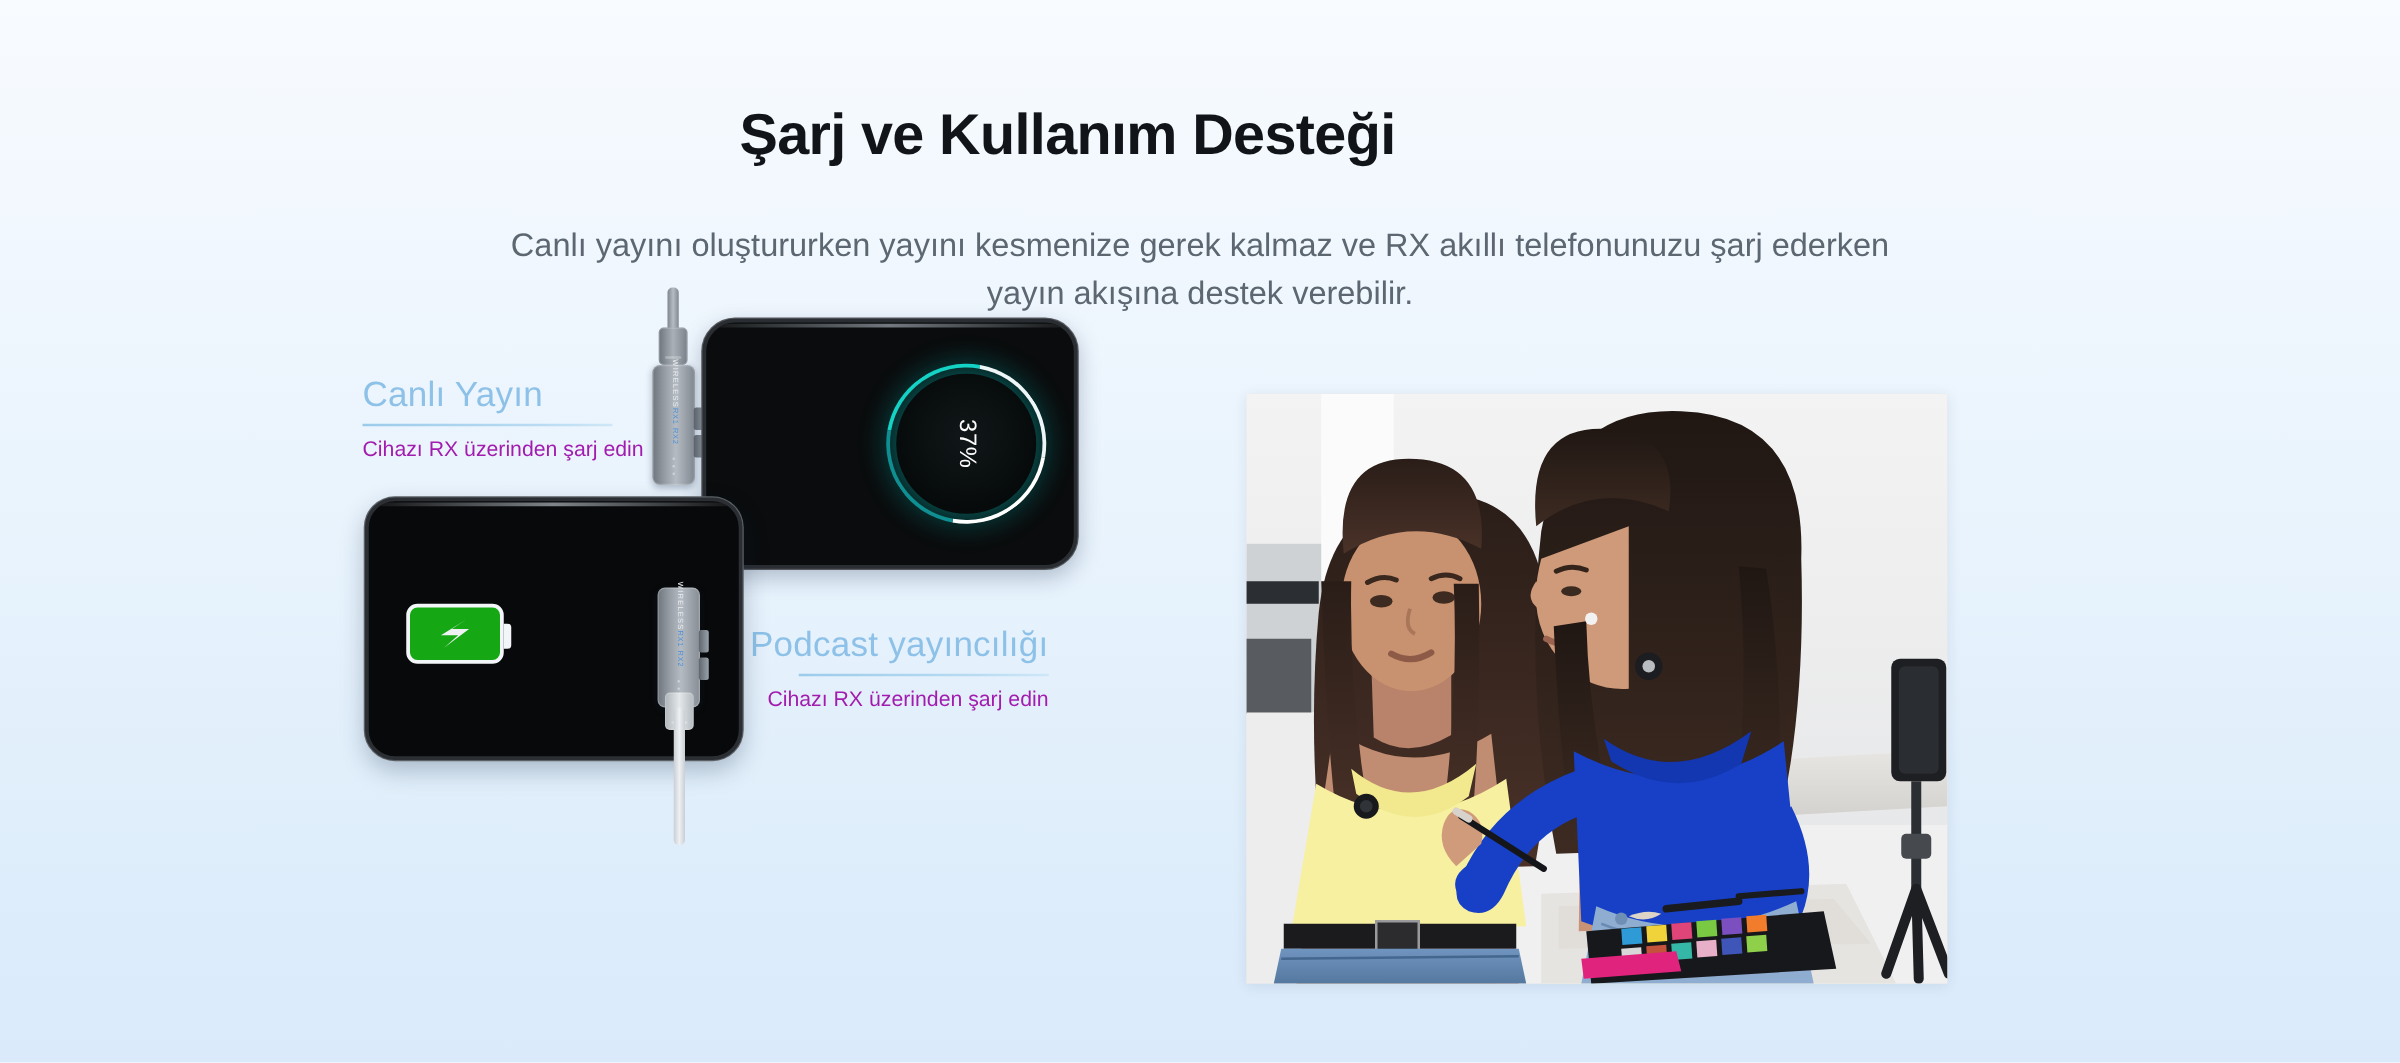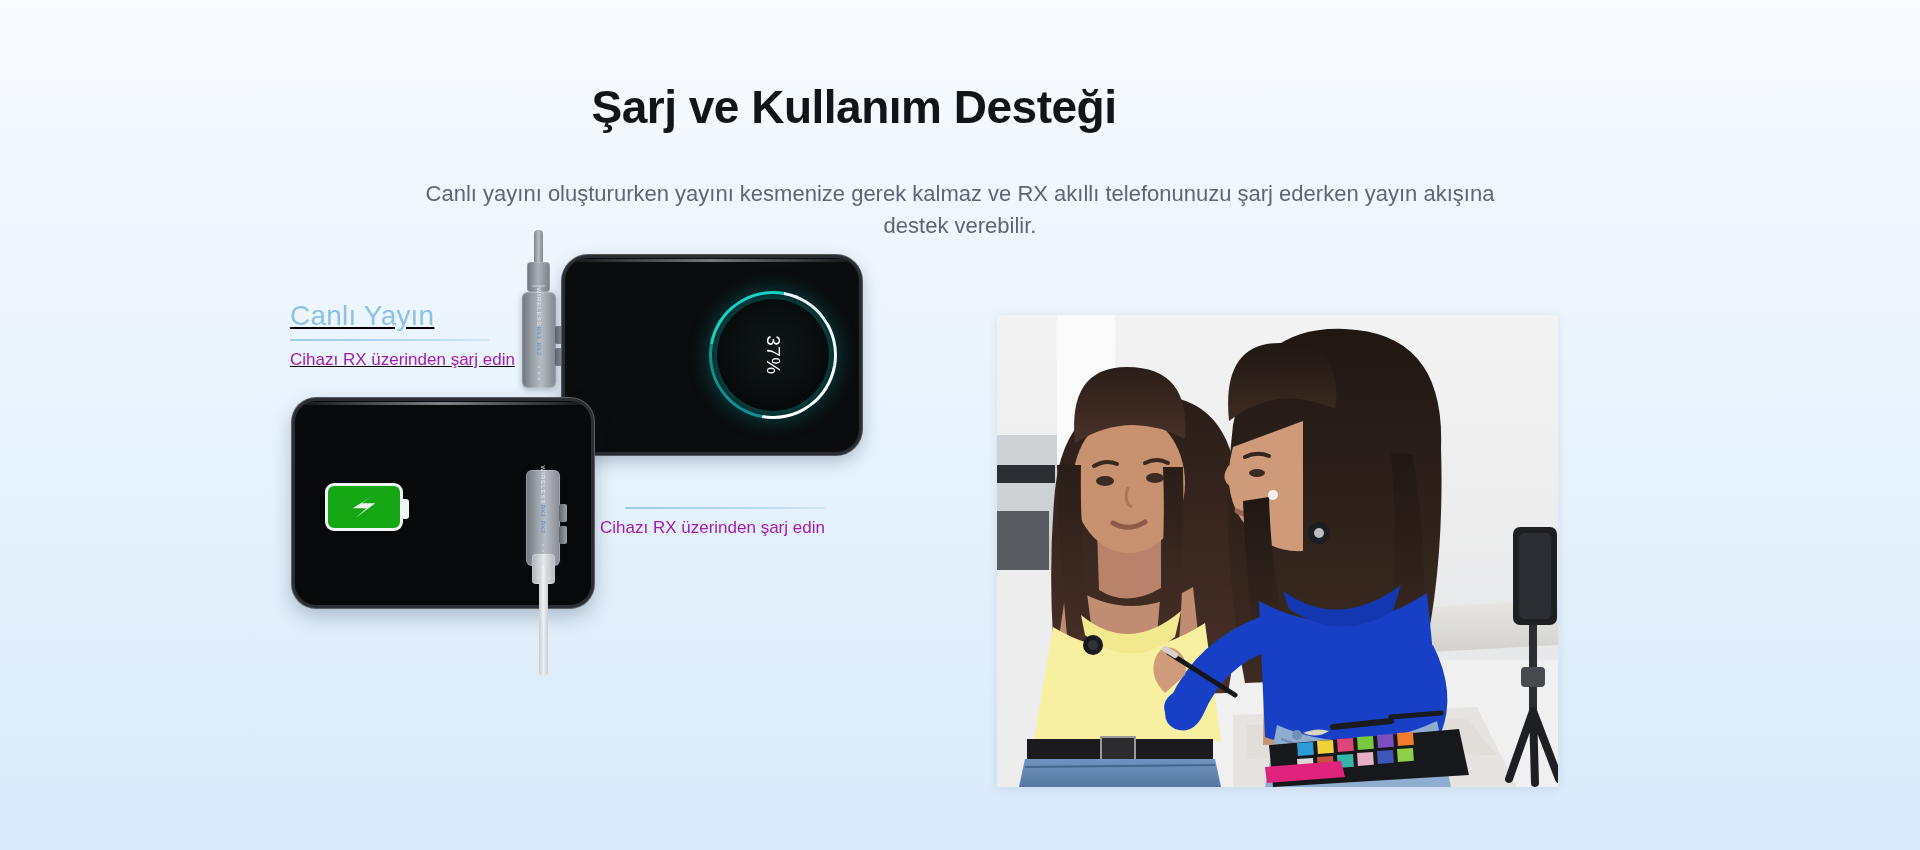--- a/index.html
+++ b/index.html
@@ -10,41 +10,41 @@
     position:relative;
   }
 
   
   .page-title{
     position:absolute; left:0; top:80px; width:1708px; text-align:center;
     font-size:46px; font-weight:bold; color:#111418; letter-spacing:-0.5px;
   }
   .page-subtitle{
     position:absolute; left:50%; transform:translateX(-50%); top:178px;
-    width:1130px; text-align:center; font-size:22px; line-height:1.45;
+    width:1130px; text-align:center; font-size:26px; line-height:1.45;
     color:#5d6771; font-weight:400;
   }
 
   
   .illus{ position:absolute; left:330px; top:270px; width:650px; height:530px; }
 
   
   .lbl{ position:absolute; }
   .lbl .lbl-title{
     font-size:28px; color:#8dc1e8; font-weight:400; white-space:nowrap;
     letter-spacing:.2px;
   }
   .lbl .lbl-rule{
     height:2px; margin-top:7px;
     background:linear-gradient(90deg,#9ccbea 0%,#b8dbf2 70%,#cfe7f7 100%);
   }
   .lbl .lbl-sub{
     margin-top:9px; font-size:17px; color:#a21caf; white-space:nowrap;
   }
-  .lbl-live{ left:-40px; top:30px;text-decoration:underline; }
+  .lbl-live{ left:-40px; top:30px; }
   .lbl-live .lbl-rule{ width:200px; }
   .lbl-pod{ left:270px; top:230px; text-align:right; }
   .lbl-pod .lbl-rule{ width:200px; margin-left:auto; }
 
   
   .phone-top{
     position:absolute; left:232px; top:-15px; width:300px; height:200px;
     background:#0a0c0d; border-radius:26px;
     border:3px solid #2a2e33;
     box-shadow:0 0 0 1px #55595e, 0 6px 18px rgba(20,40,70,.28);
@@ -168,20 +168,21 @@
 
 <div class="illus">
 
   <div class="lbl lbl-live">
     <div class="lbl-title">Canlı Yayın</div>
     <div class="lbl-rule"></div>
     <div class="lbl-sub">Cihazı RX üzerinden şarj edin</div>
   </div>
 
   <div class="lbl lbl-pod">
+    <div class="lbl-title">Podcast yayıncılığı</div>
     <div class="lbl-rule"></div>
     <div class="lbl-sub">Cihazı RX üzerinden şarj edin</div>
   </div>
 
   <div class="cable cable-top"></div>
   <div class="plug plug-top"></div>
 
   <div class="adapter adapter-top">
     <div class="brand">WIRELESS</div>
     <div class="chan" style="top:38px;">RX1</div>

